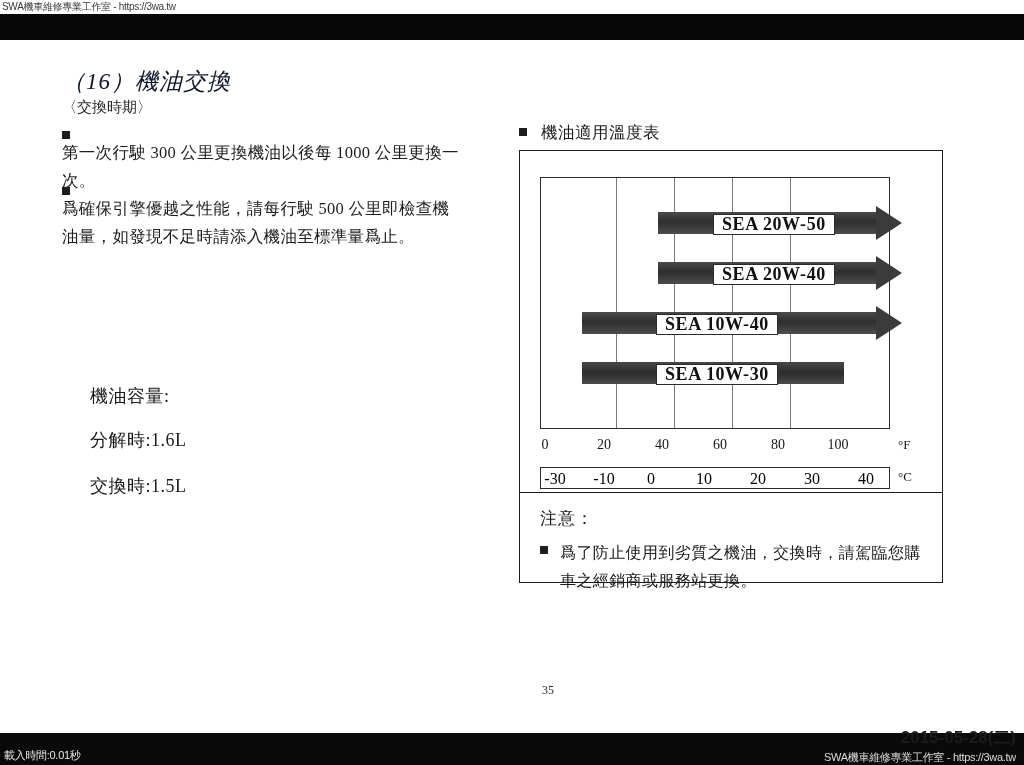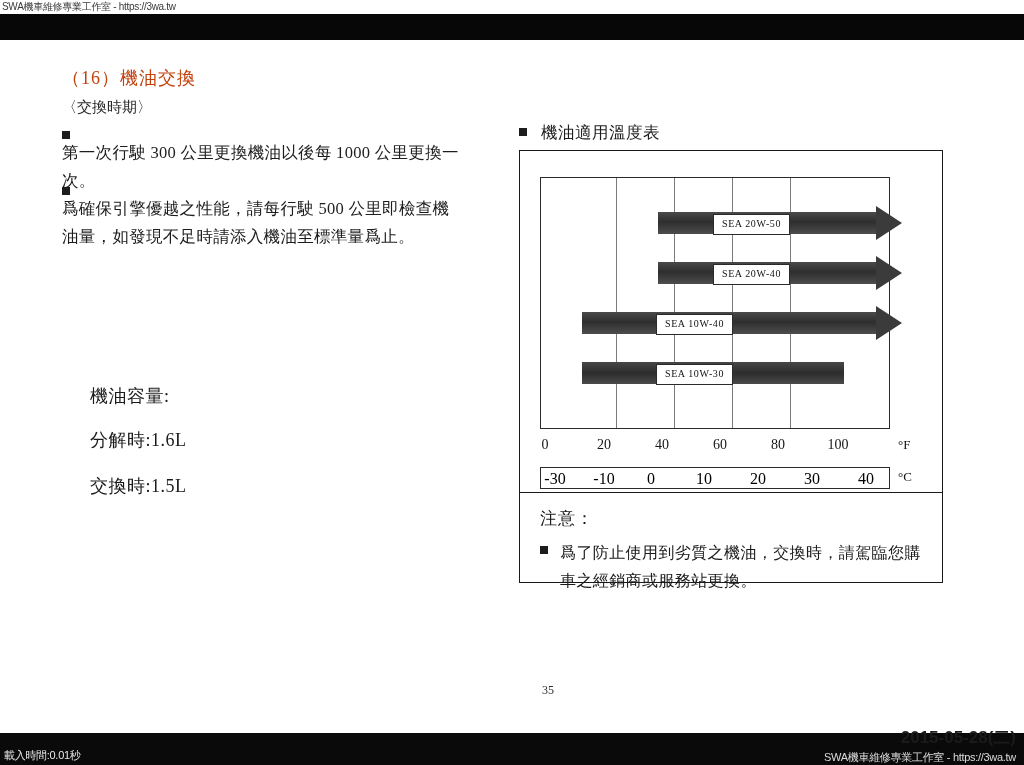--- a/index.html
+++ b/index.html
@@ -82,24 +82,25 @@
     font-family: "Liberation Sans", sans-serif;
     font-size: 11px;
     letter-spacing: -0.3px;
     white-space: nowrap;
   }
 
   
   .sec-title {
     position: absolute;
     left: 62px; top: 26px;
-    font-size: 18px;
-    color: #c2410c;
+    font-size: 23px;
+    color: #0f172a;
     letter-spacing: 1px;
     white-space: nowrap;
+    font-style: italic;
   }
   .sec-sub {
     position: absolute;
     left: 62px; top: 58px;
     font-size: 15px;
     color: #2a2a2a;
     white-space: nowrap;
   }
 
   .bullet-row {
@@ -183,22 +184,22 @@
     width: 0; height: 0;
     border-top: 17px solid transparent;
     border-bottom: 17px solid transparent;
     border-left: 26px solid #3b3b3b;
   }
   .barlabel {
     position: absolute;
     background: #ffffff;
     border: 1px solid #2a2a2a;
     font-family: "Liberation Serif", serif;
-    font-weight: normal;
-    font-size: 10px;
+    font-weight: bold;
+    font-size: 18px;
     color: #111;
     padding: 1px 8px 2px 8px;
     letter-spacing: 0.6px;
     white-space: nowrap;
     line-height: 16px;
   }
 
   .axis-row {
     position: absolute;
     font-family: "Liberation Serif", serif;

